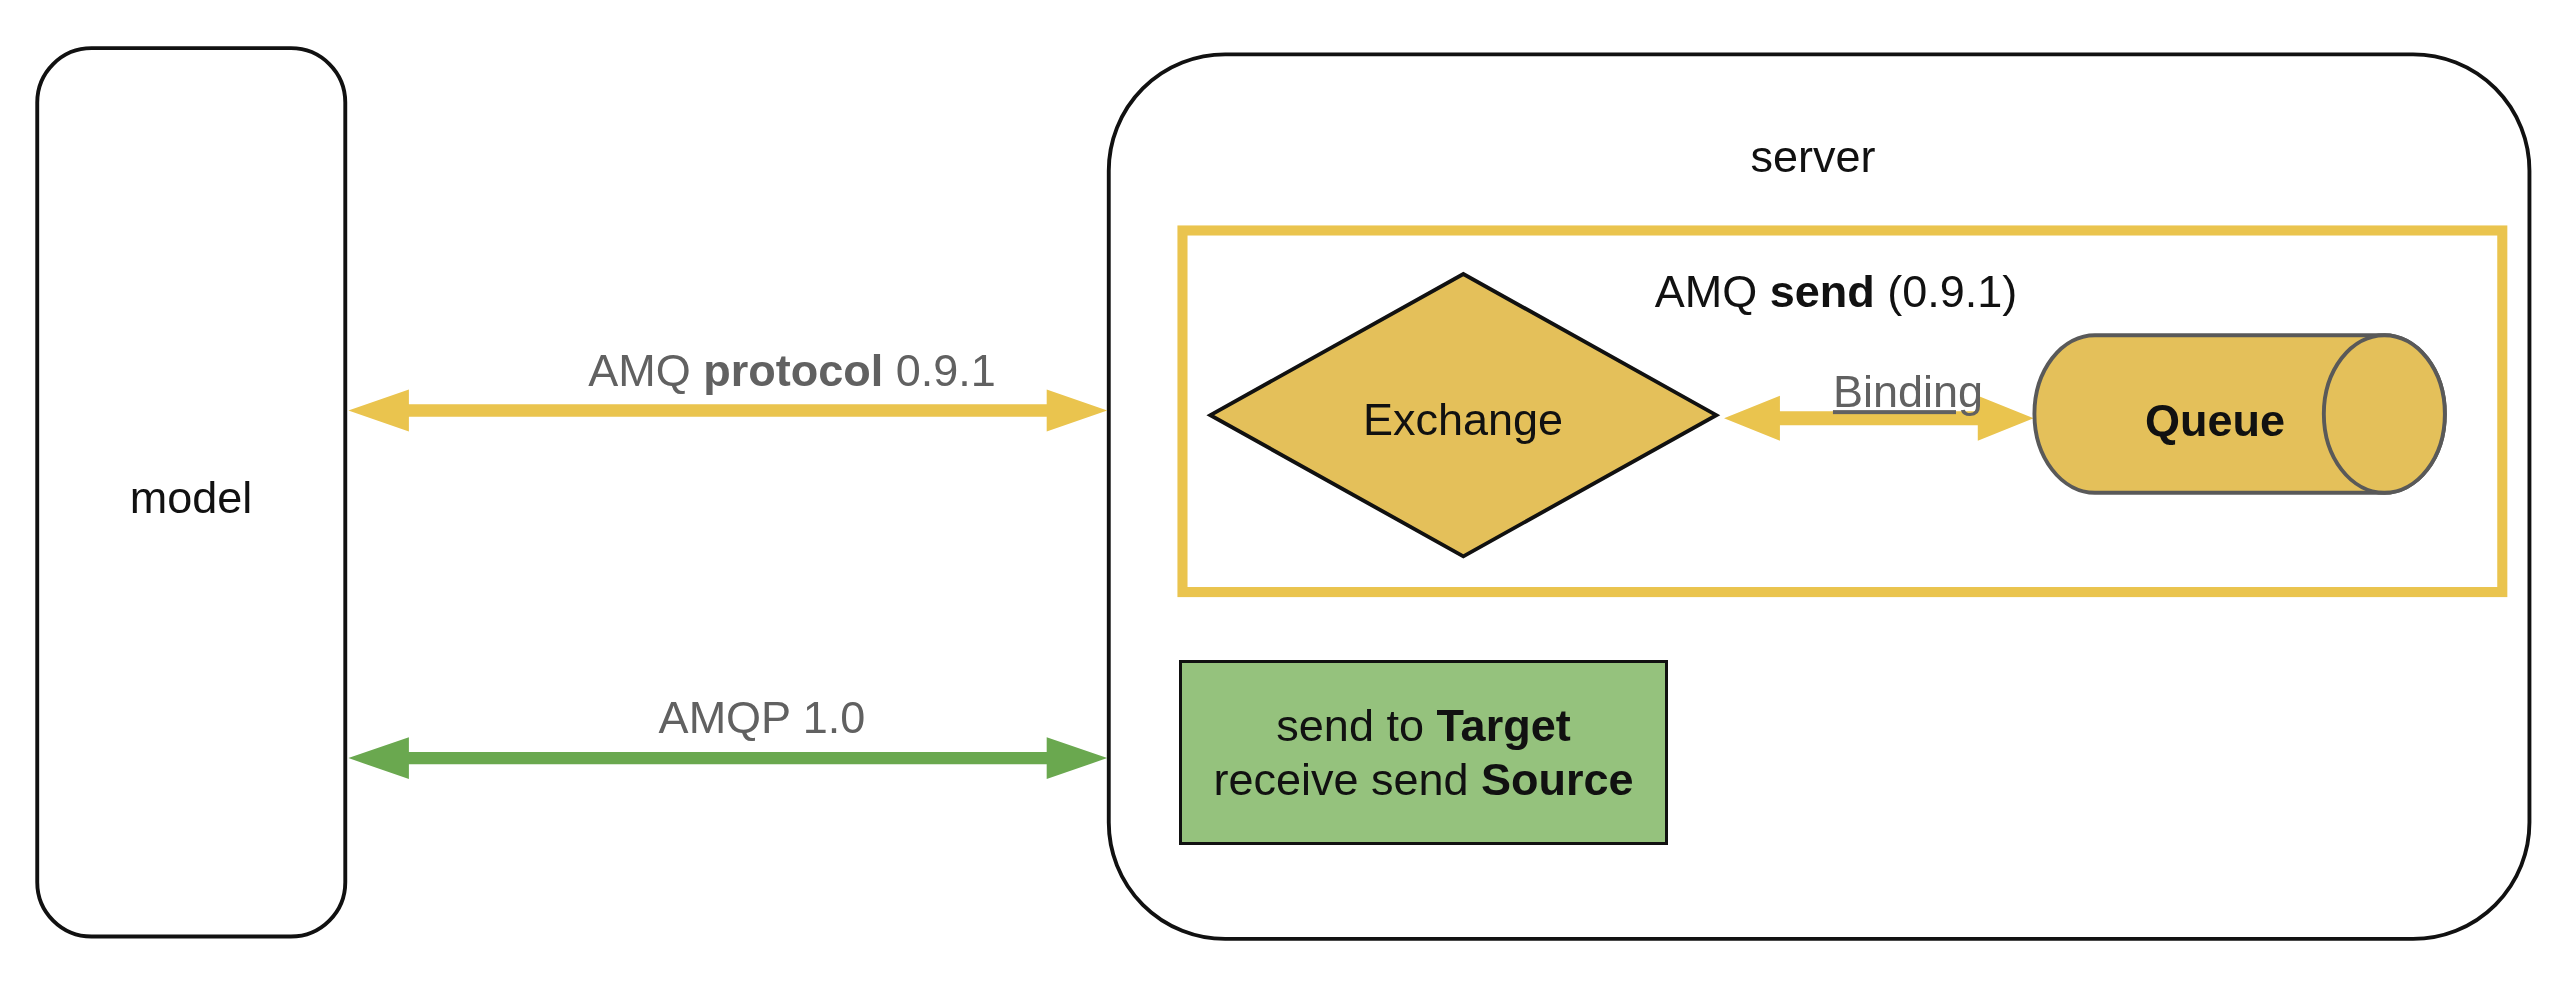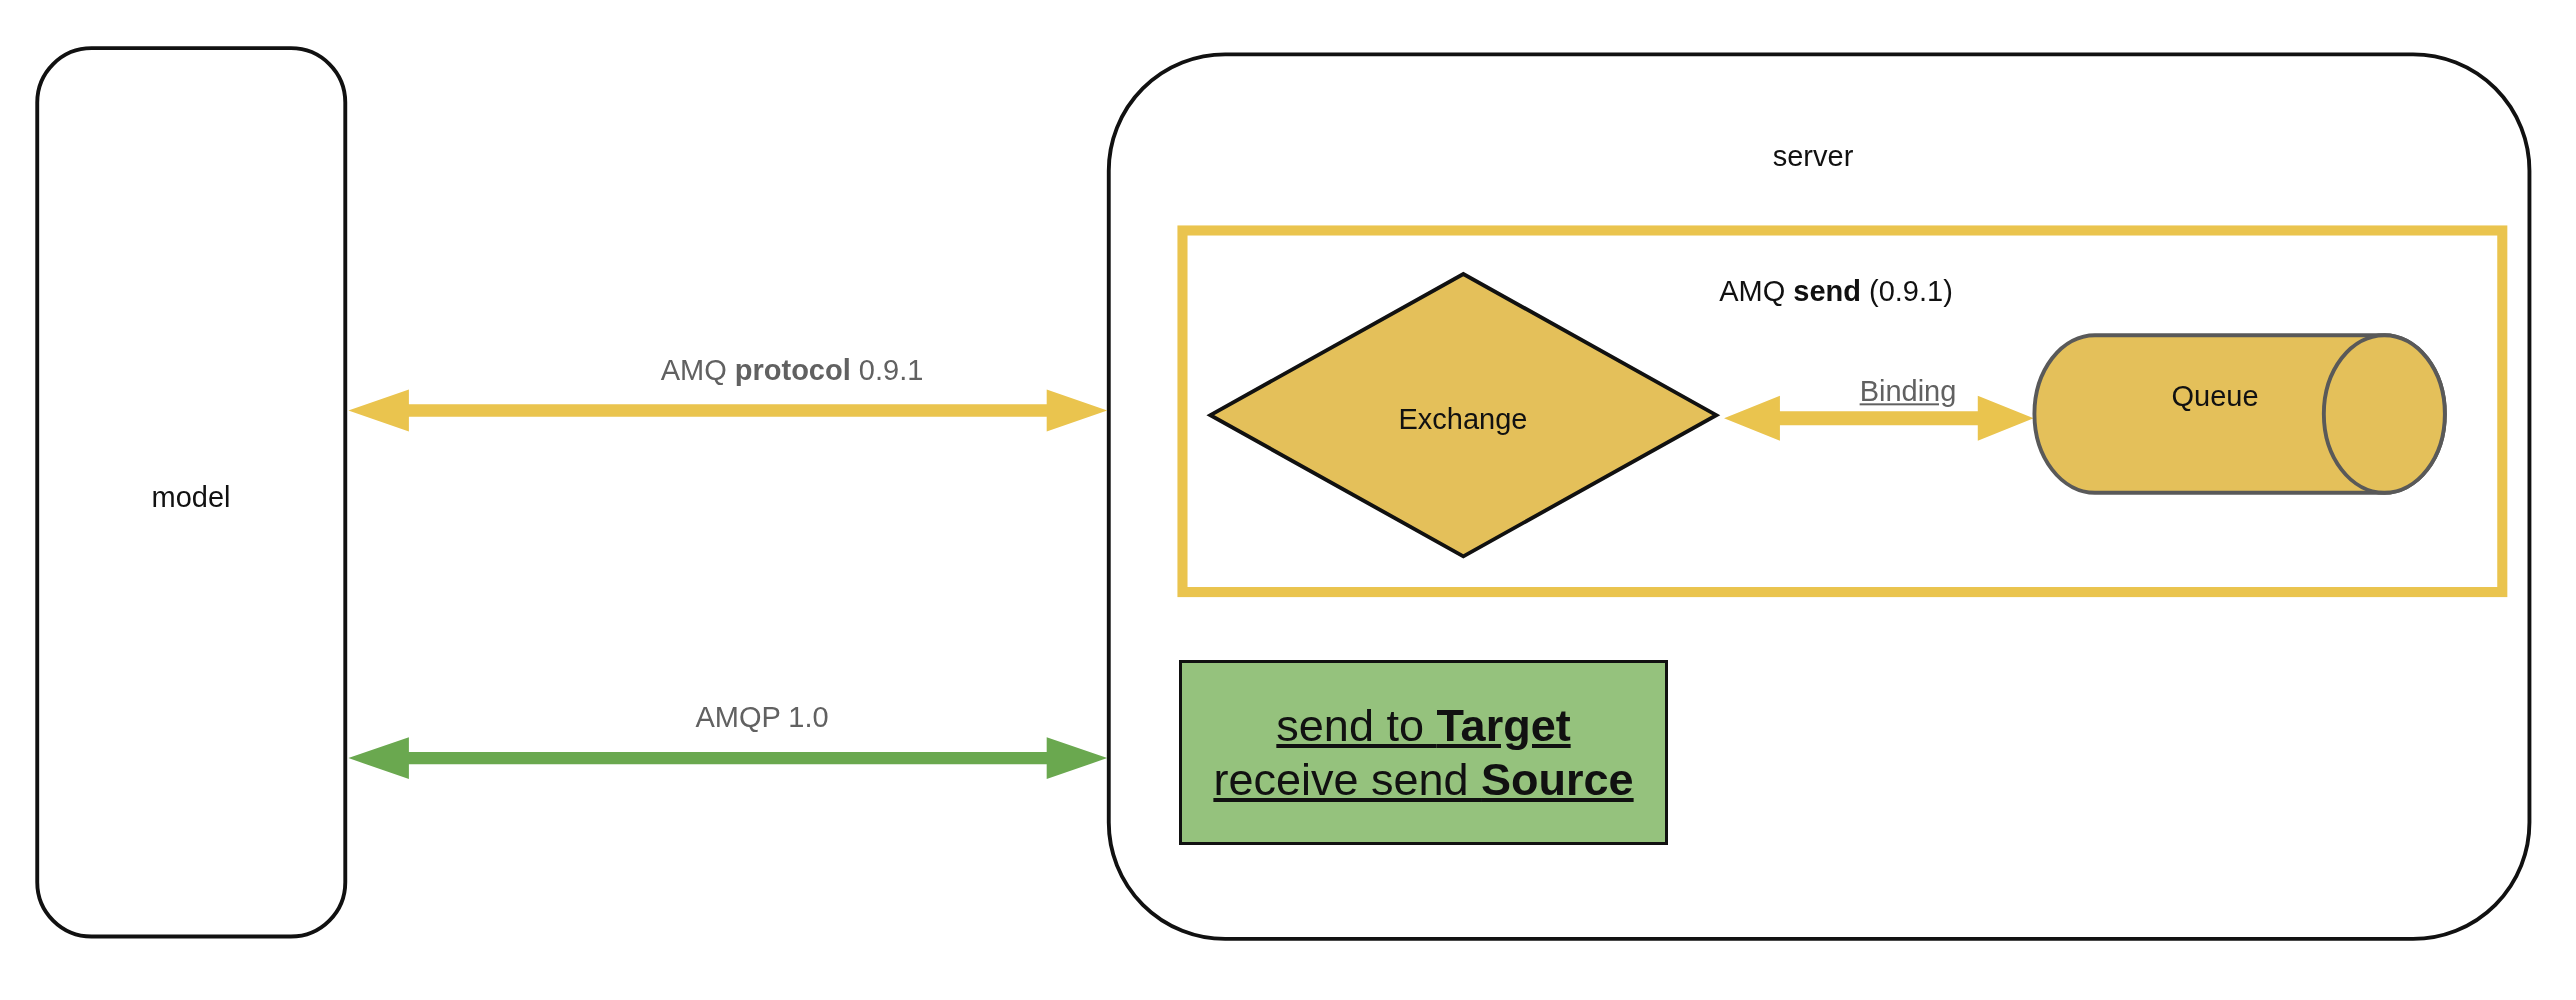--- a/index.html
+++ b/index.html
@@ -18,29 +18,29 @@
   }
   .stage svg{position:absolute;left:0;top:0;z-index:1;}
   .box-outline{fill:#ffffff;stroke:var(--line-black);stroke-width:5;}
   .model-outline{fill:none;stroke:var(--yellow-accent);stroke-width:13;}
   .shape-gold{fill:var(--gold-fill);stroke:var(--line-black);stroke-width:5;}
   .cyl{fill:var(--gold-fill);stroke:var(--cylinder-stroke);stroke-width:5;}
   .arrow-yellow{fill:var(--yellow-accent);}
   .arrow-green{fill:var(--green-accent);}
   .label{
     position:absolute;z-index:2;transform:translate(-50%,-50%);
-    font-size:29px;line-height:1.15;white-space:nowrap;color:#111;text-align:center;
+    font-size:45px;line-height:1.15;white-space:nowrap;color:#111;text-align:center;
   }
   .label b{font-weight:bold;}
   .gray{color:var(--gray-text);margin-left:28px;}
   .target-box{
     position:absolute;z-index:2;left:1179px;top:660px;width:489px;height:185px;
     box-sizing:border-box;background:var(--green-fill);border:3.9px solid var(--line-black);
     display:flex;flex-direction:column;align-items:center;justify-content:center;
-    font-size:45px;line-height:54px;white-space:nowrap;text-decoration:underline;
+    font-size:45px;line-height:54px;white-space:nowrap;
   }
 </style>
 </head>
 <body>
 
 <div class="stage">
 
   <svg width="2576" height="1001" viewBox="0 0 3320 1290" xmlns="http://www.w3.org/2000/svg">
 
     <rect class="box-outline" x="48" y="62" width="397" height="1145" rx="70" ry="70"></rect>
@@ -64,21 +64,21 @@
   <div class="label" style="left:191px;top:498px;">model</div>
 
   <div class="label" style="left:1813px;top:157px;">server</div>
 
   <div class="label" style="left:1836px;top:292px;"><span>AMQ </span><b>send</b><span> (0.9.1)</span></div>
 
   <div class="label" style="left:1463px;top:420px;">Exchange</div>
 
   <div class="label gray" style="left:1880px;top:392px;text-decoration:underline;">Binding</div>
 
-  <div class="label" style="left:2215px;top:397px;">Queue</div>
+  <div class="label" style="left:2215px;top:421px;font-weight:bold;">Queue</div>
 
   <div class="label gray" style="left:764px;top:371px;"><span>AMQ </span><b>protocol</b><span> 0.9.1</span></div>
 
   <div class="label gray" style="left:734px;top:718px;">AMQP 1.0</div>
 
   <div class="target-box">
     <div><span>send to </span><b>Target</b></div>
     <div><span>receive send </span><b>Source</b></div>
   </div>
 

